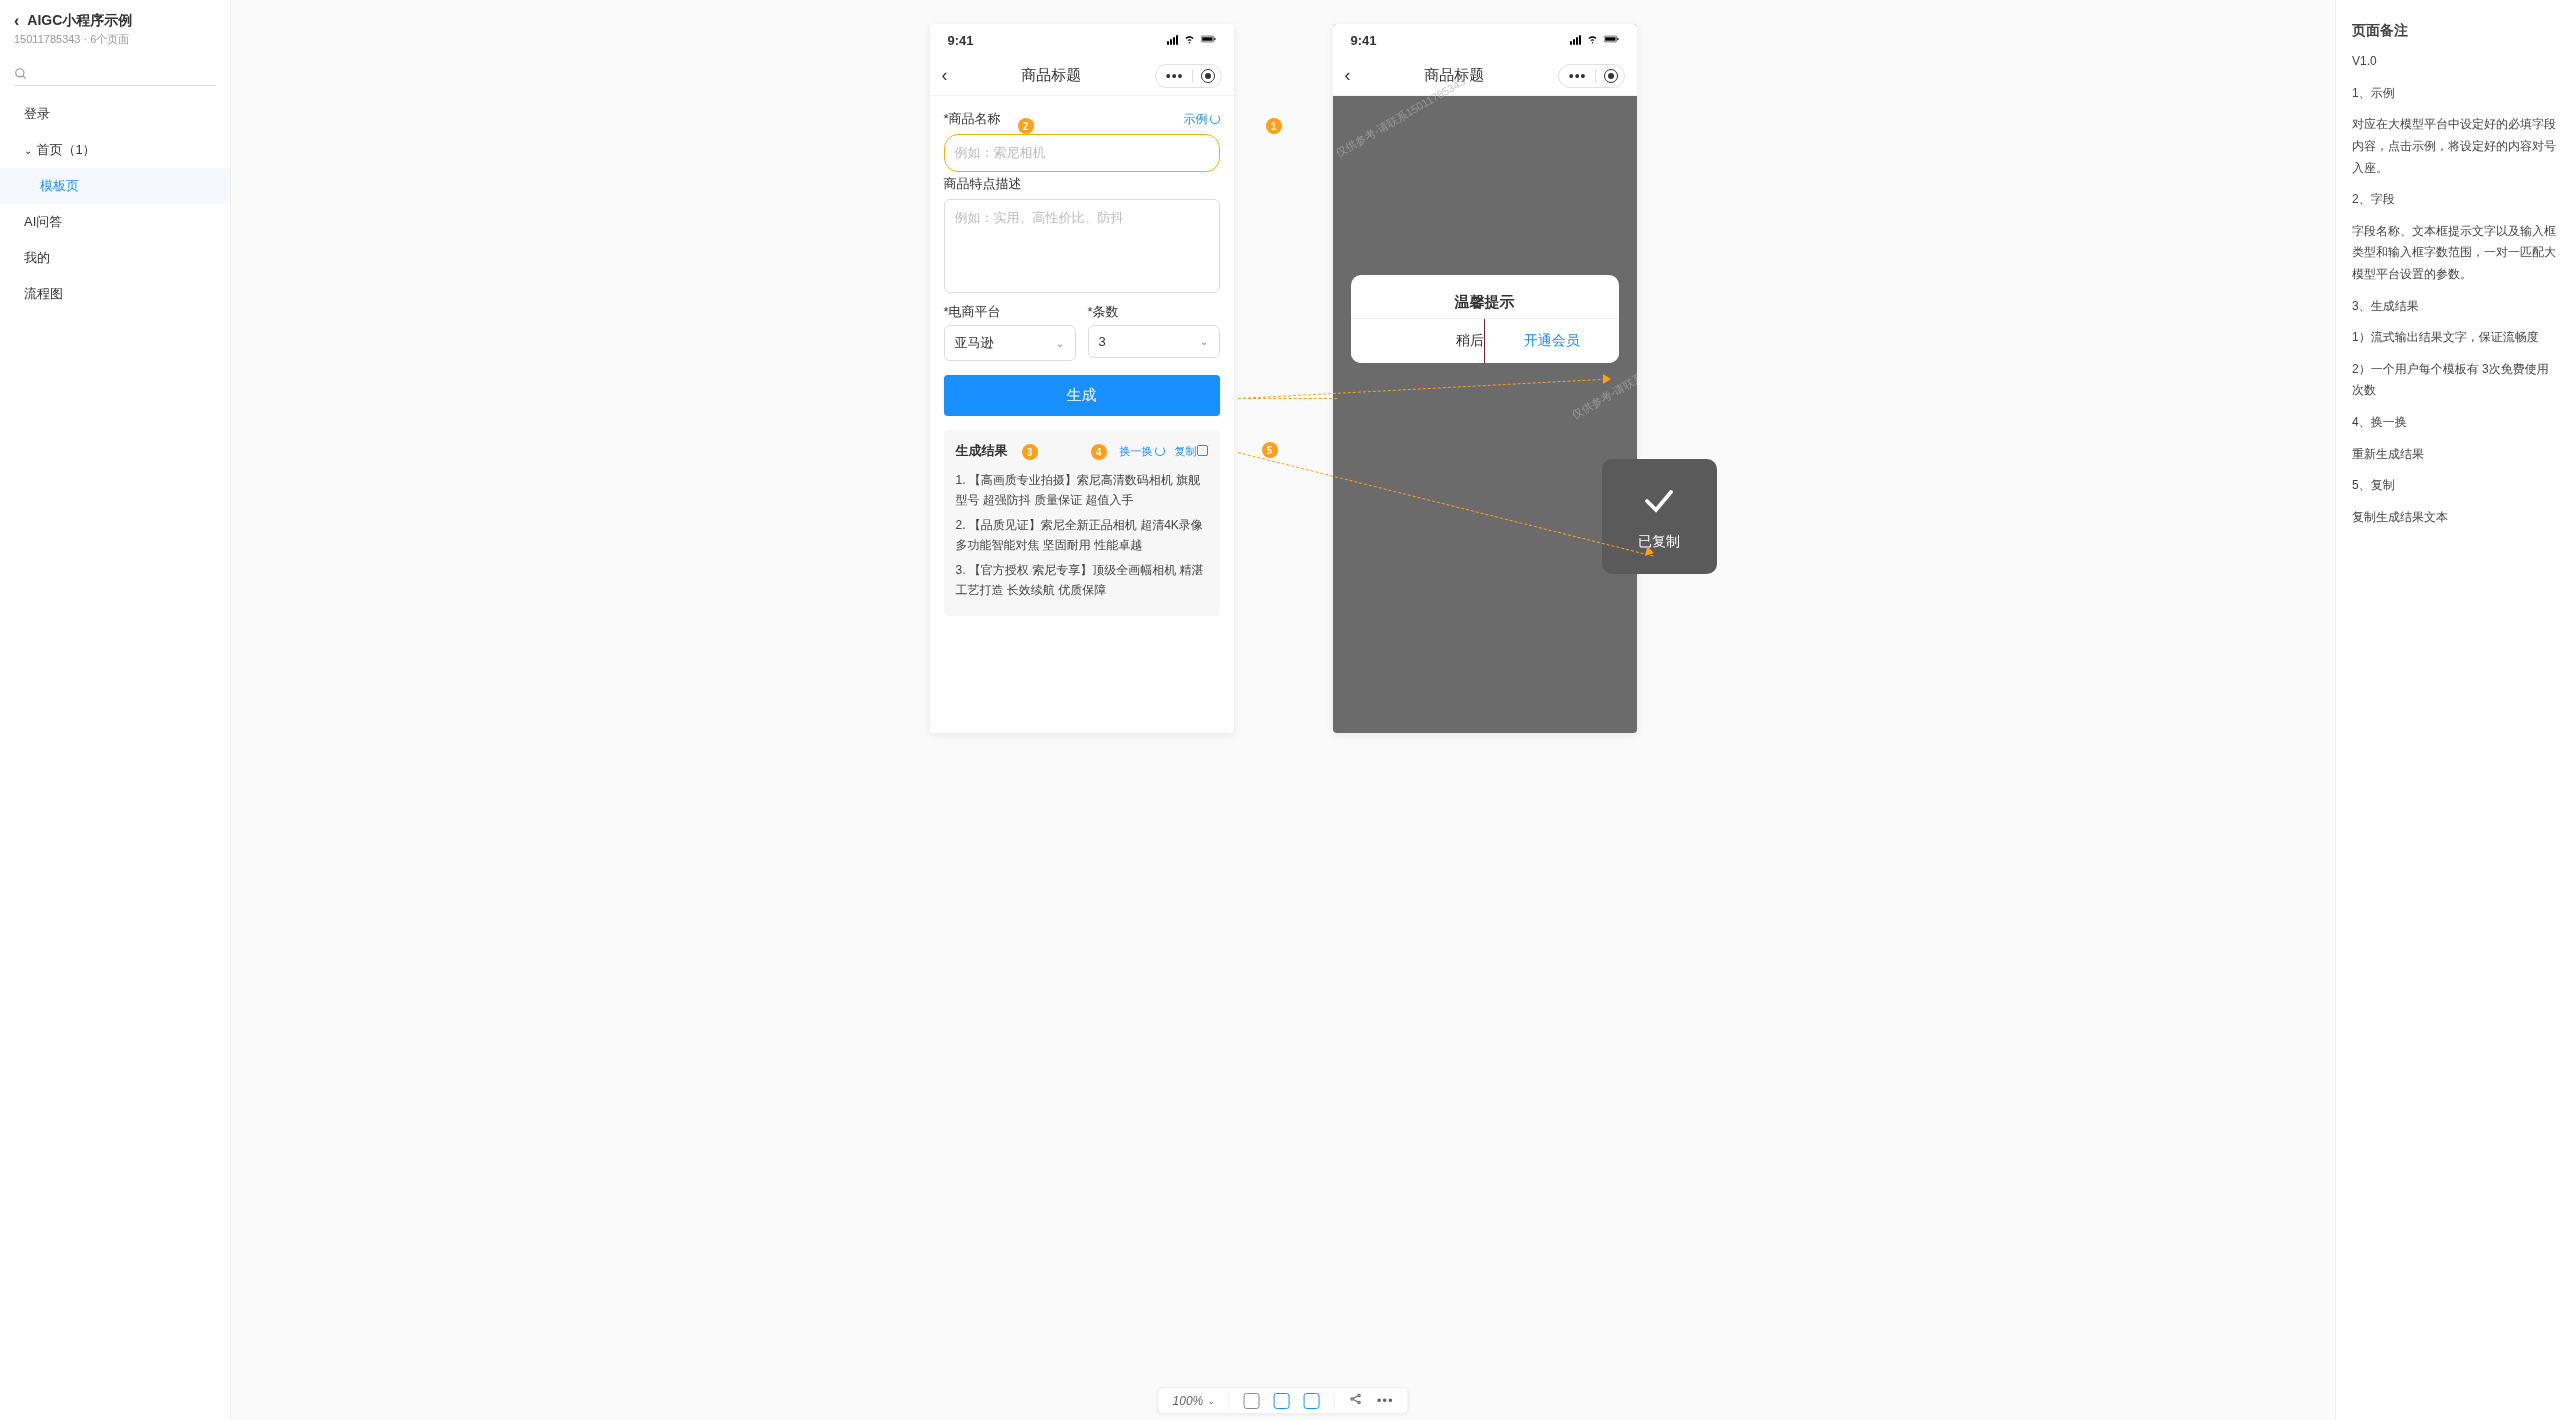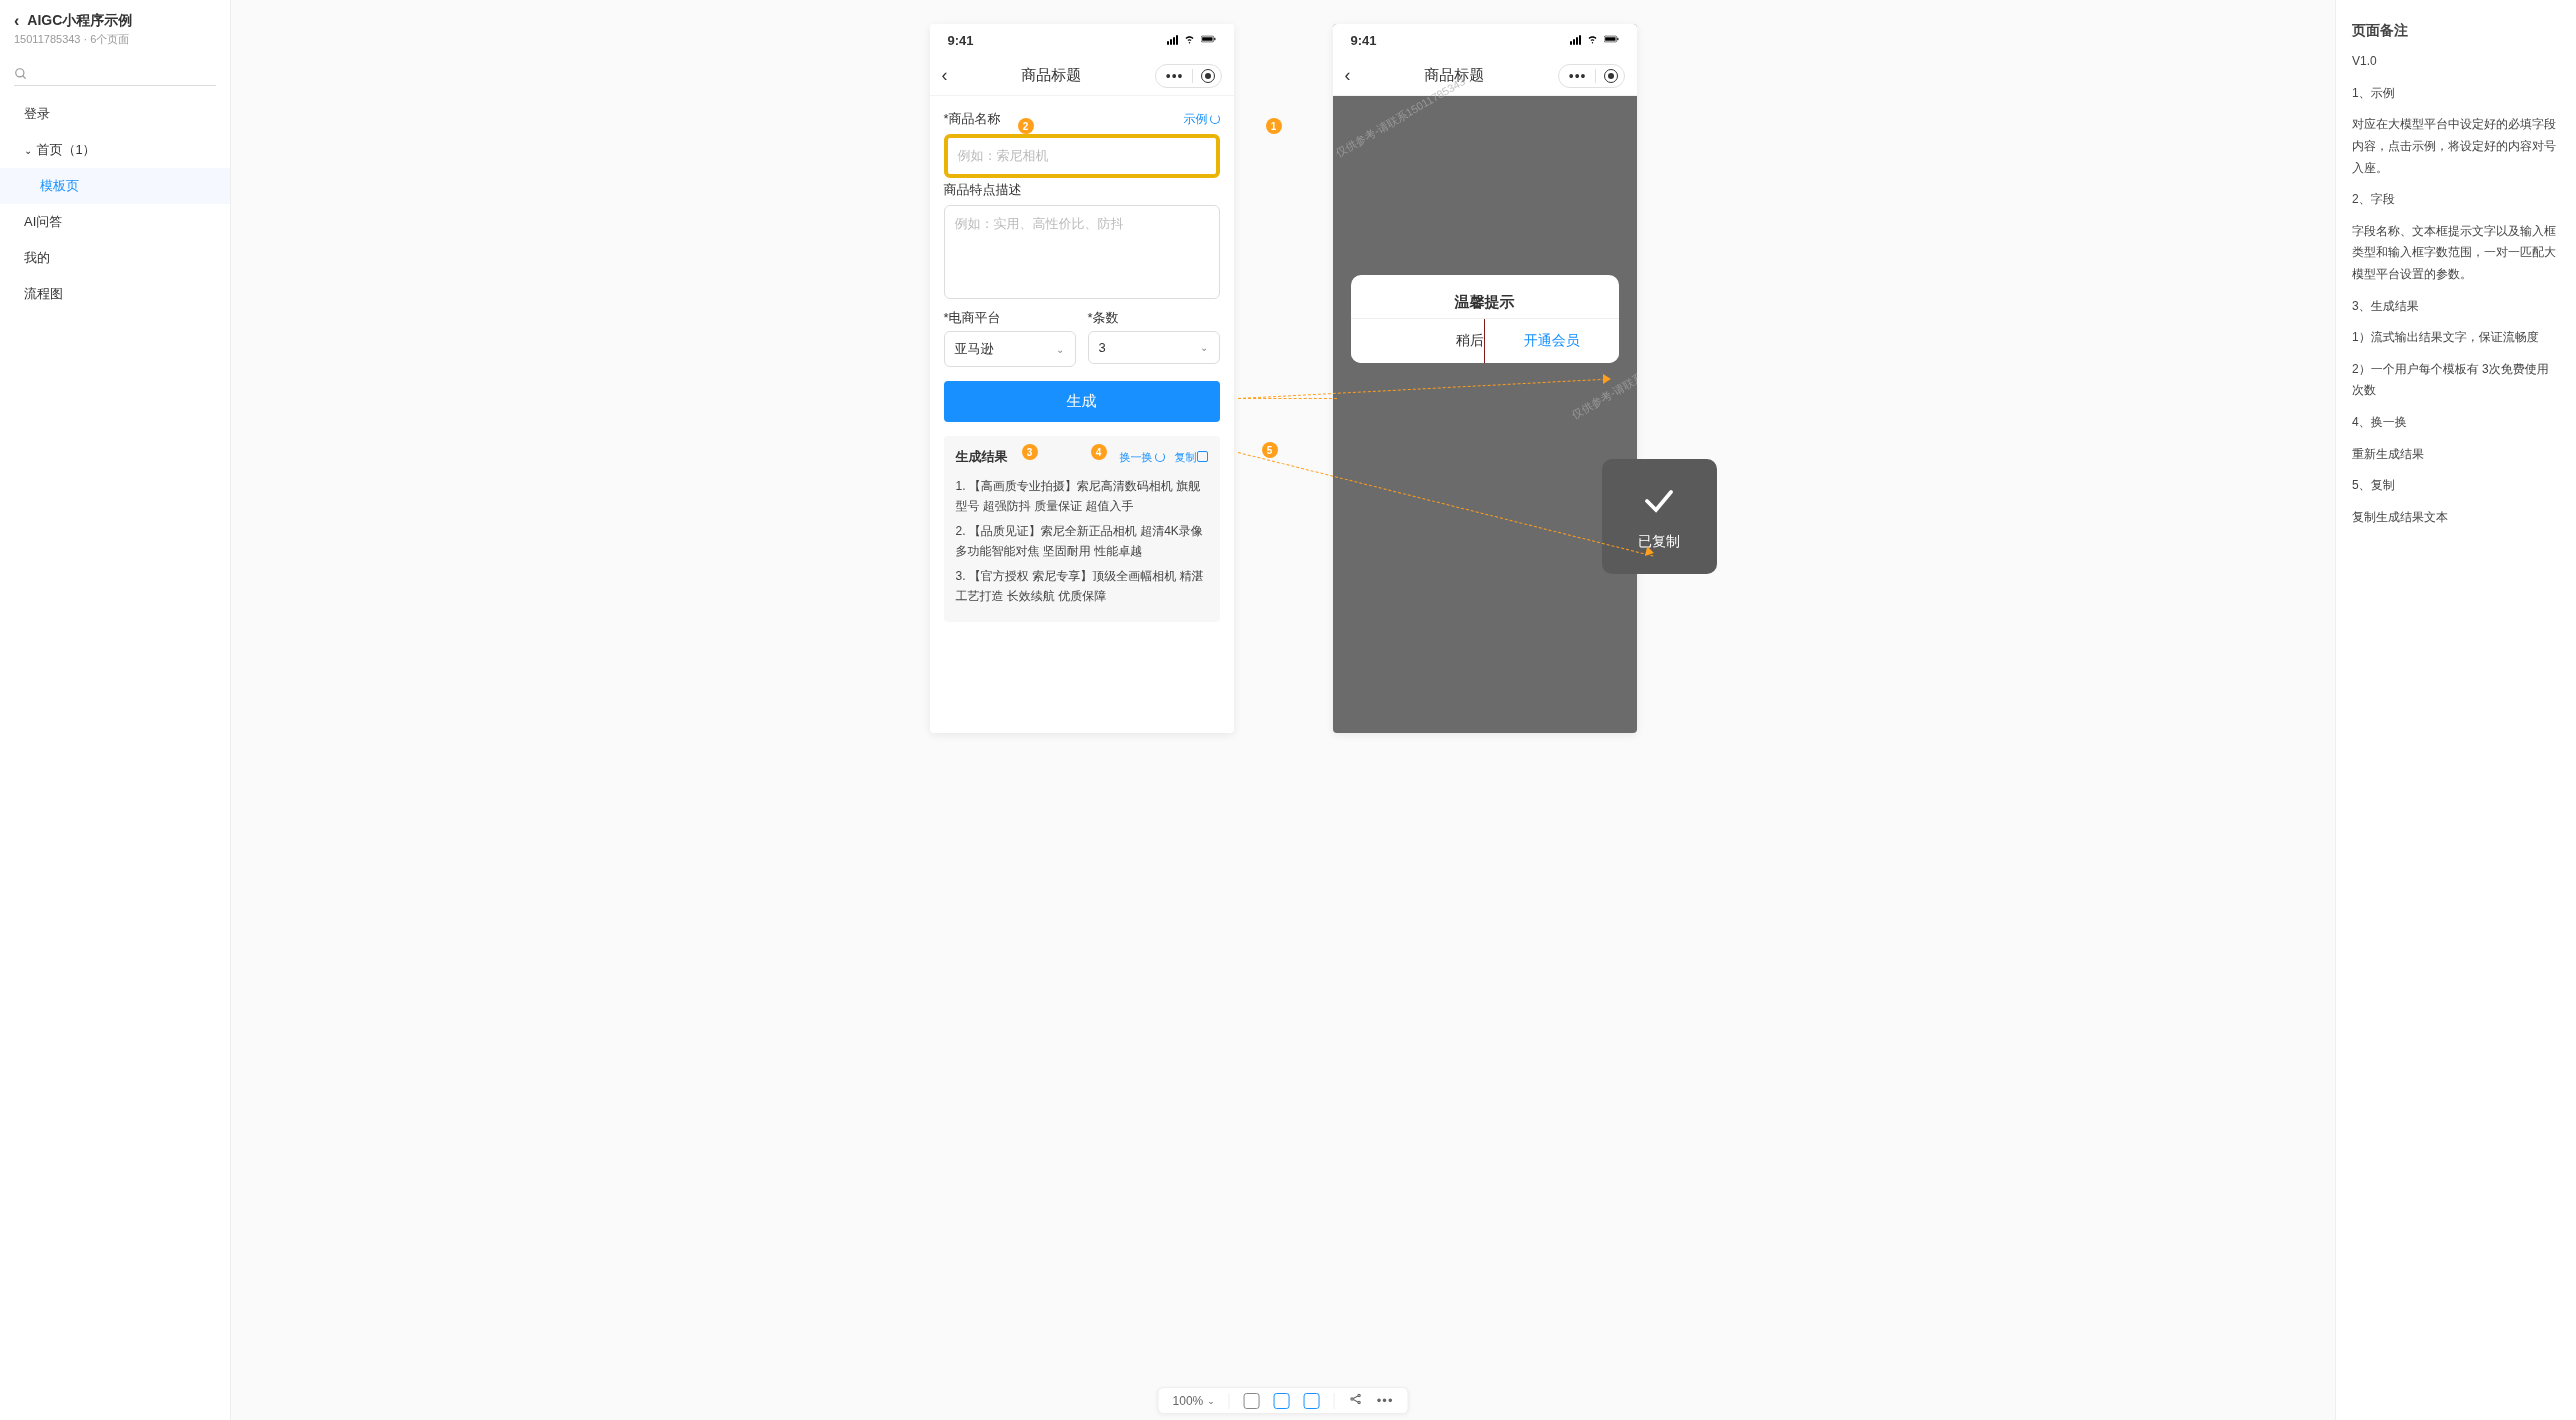--- a/index.html
+++ b/index.html
@@ -15,21 +15,21 @@
 .sb-search { margin: 10px 14px 6px; border-bottom: 1px solid #ddd; padding: 4px 0; display: flex; align-items: center; color: #999; }
 .sb-search svg { width: 14px; height: 14px; }
 .sb-nav { margin-top: 4px; }
 .sb-item { padding: 9px 24px; font-size: 13px; color: #333; cursor: pointer; }
 .sb-item.group { display: flex; align-items: center; gap: 4px; }
 .sb-item.child { padding-left: 40px; }
 .sb-item.active { color: #1890ff; background: #f5f9ff; }
 
 
 .canvas-wrap { flex: 1; background: #fafafa; position: relative; display: flex; justify-content: center; align-items: flex-start; padding: 24px 0 60px; overflow: hidden; }
-.bottom-bar { position: absolute; bottom: 6px; left: 50%; transform: translateX(-50%); display: flex; align-items: center; gap: 14px; background: #fff; border: 1px solid #eee; border-radius: 6px; padding: 4px 14px; box-shadow: 0 1px 4px rgba(0,0,0,.06); }
+.bottom-bar { position: absolute; bottom: 6px; left: 50%; transform: translateX(-50%); display: flex; align-items: center; gap: 14px; background: #fff; border: 1px solid #eee; border-radius: 6px; padding: 4px 14px; box-shadow: 0 1px 4px rgba(0,0,0,.06); font-style: italic; }
 .bb-item { display: flex; align-items: center; gap: 4px; color: #666; font-size: 12px; cursor: pointer; }
 .bb-icon { width: 16px; height: 16px; border: 1.5px solid #888; border-radius: 3px; display: inline-flex; }
 .bb-icon.blue { border-color: #1890ff; }
 .bb-sep { width: 1px; height: 16px; background: #eee; }
 
 
 .phones { display: flex; gap: 99px; position: relative; }
 .phone { width: 304px; background: #fff; border-radius: 4px; box-shadow: 0 2px 8px rgba(0,0,0,.08); overflow: hidden; position: relative; }
 .phone.dark { background: #6b6b6b; }
 .status-bar { height: 32px; display: flex; align-items: center; justify-content: space-between; padding: 0 18px; font-weight: 600; font-size: 13px; background: #fff; }
@@ -46,21 +46,21 @@
 .nav-actions { display: flex; align-items: center; gap: 0; border: 1px solid #e0e0e0; border-radius: 14px; padding: 3px 6px; }
 .nav-actions .dots { font-size: 14px; letter-spacing: 1px; padding: 0 4px; }
 .nav-actions .circ { width: 14px; height: 14px; border: 1.5px solid #333; border-radius: 50%; position: relative; margin-left: 4px; }
 .nav-actions .circ::after { content: ""; position: absolute; inset: 3px; background: #333; border-radius: 50%; }
 .nav-actions .sep { width: 1px; height: 14px; background: #e0e0e0; margin: 0 4px; }
 
 .form-body { padding: 14px 14px 0; background: #fff; }
 .label-row { display: flex; justify-content: space-between; align-items: center; margin-bottom: 6px; font-size: 13px; }
 .label-row .lbl { color: #333; }
 .label-row .example { color: #1890ff; font-size: 12px; display: flex; align-items: center; gap: 2px; }
-.input { width: 100%; border: 4px solid #eab308; border-radius: 6px; padding: 9px 10px; font-size: 13px; color: #bbb; background: #fff; }
+.input { width: 100%; border: 1px solid #eab308; border-radius: 14px; padding: 9px 10px; font-size: 13px; color: #bbb; background: #fff; }
 .textarea { width: 100%; border: 1px solid #ddd; border-radius: 6px; padding: 9px 10px; font-size: 13px; color: #bbb; height: 94px; resize: none; background: #fff; margin-bottom: 10px; }
 .row-2 { display: flex; gap: 12px; margin-top: 4px; }
 .col-half { flex: 1; }
 .select { width: 100%; border: 1px solid #ddd; border-radius: 6px; padding: 8px 10px; font-size: 13px; background: #fff; display: flex; justify-content: space-between; align-items: center; margin-top: 4px; }
 .select .chev { font-size: 10px; color: #888; }
 .gen-btn { margin: 14px 0; width: 100%; background: #1890ff; color: #fff; border: none; border-radius: 4px; padding: 11px; font-size: 15px; cursor: pointer; }
 .result-card { background: #f7f7f7; border-radius: 4px; padding: 12px; margin-bottom: 16px; }
 .result-head { display: flex; justify-content: space-between; align-items: center; margin-bottom: 10px; }
 .result-head .ttl { font-weight: 600; font-size: 13px; }
 .result-head .acts { display: flex; gap: 10px; font-size: 11px; color: #1890ff; }

